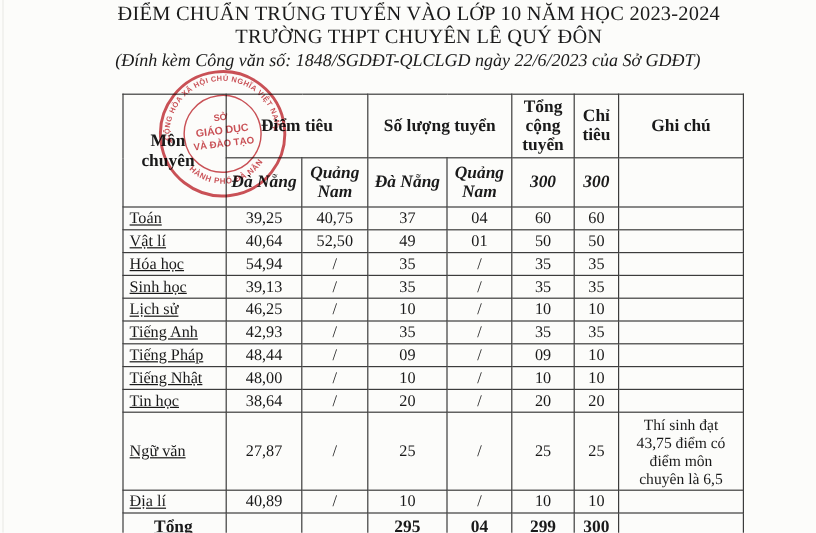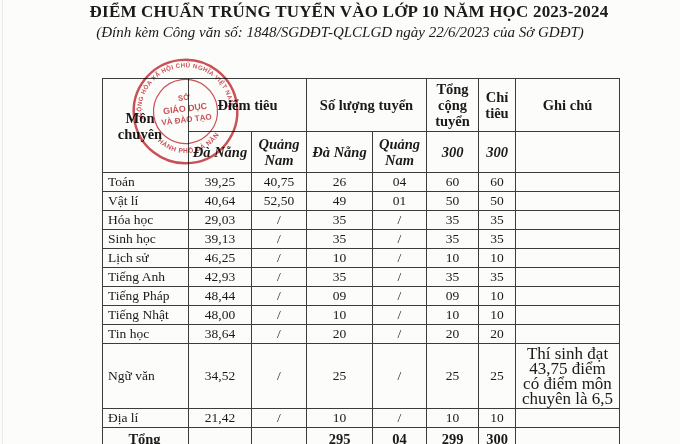--- a/index.html
+++ b/index.html
@@ -6,61 +6,62 @@
   body{
     width:680px;height:444px;overflow:hidden;position:relative;
     background:#fcfcfa;
     font-family:"Liberation Serif","DejaVu Serif",serif;
     color:#1a1a1a;
   }
   .page-edge{position:absolute;left:2px;top:0;width:1px;height:100%;background:#ebebe8;}
 
   
   .doc-header{position:absolute;left:0;top:2px;width:680px;text-align:center;}
-  .title-line{font-weight:bold;font-size:17px;line-height:19px;letter-spacing:.2px;padding-left:18px;}
+  .title-line{font-weight:normal;font-size:17px;line-height:19px;letter-spacing:.2px;padding-left:18px;}
   .subtitle{font-style:italic;font-size:15px;line-height:18px;margin-top:2px;}
 
   
   table.score-table{
     position:absolute;left:102px;top:78px;width:517px;
     border-collapse:collapse;table-layout:fixed;
     border:1.4px solid #2e2e2e;
   }
   .score-table th,.score-table td{
     border:1px solid #3c3c3c;
     text-align:center;vertical-align:middle;
     font-size:13.5px;line-height:14px;padding:1px 2px;
     overflow:hidden;
   }
   .score-table th{font-weight:bold;font-size:14.5px;line-height:16px;}
   tr.hrow1 th{height:50px;}
   tr.hrow2 th{height:38px;font-style:italic;}
   th.mon-chuyen{text-align:center;padding-left:6px;}
   th.mon-chuyen .wrapbox{width:62px;}
-  td.subject{text-align:left;padding-left:5px;}
-  td.note{font-size:17px;line-height:15px;padding:2px 5px;}
+  td.subject{text-align:left;padding-left:5px;text-decoration:underline;}
+  td.note{font-size:13px;line-height:15px;padding:2px 5px;}
   tbody td{height:14px;}
   tr.bold-row td{font-weight:bold;font-size:14.5px;height:17px;}
   tr.bold-row td.subject{text-align:center;padding-left:0;}
 
   
   .stamp{
     position:absolute;left:129px;top:55px;width:113px;height:113px;
     opacity:.88;mix-blend-mode:multiply;pointer-events:none;
     transform:rotate(-7deg);
   }
   .stamp text{font-family:"Liberation Sans","DejaVu Sans",sans-serif;font-weight:bold;}
 </style>
 </head>
 <body>
 
 <div class="page-edge"></div>
 
 <div class="doc-header">
   <div class="title-line">ĐIỂM CHUẨN TRÚNG TUYỂN VÀO LỚP 10 NĂM HỌC 2023-2024</div>
+  <div class="title-line">TRƯỜNG THPT CHUYÊN LÊ QUÝ ĐÔN</div>
   <div class="subtitle">(Đính kèm Công văn số: 1848/SGDĐT-QLCLGD ngày 22/6/2023 của Sở GDĐT)</div>
 </div>
 
 <table class="score-table">
   <colgroup>
     <col style="width:86px">
       <col style="width:63px">
       <col style="width:55px">
     <col style="width:66px">
       <col style="width:54px">
@@ -87,39 +88,39 @@
       <th>300</th>
       <th>300</th>
       <th></th>
     </tr>
   </thead>
   <tbody>
       <tr>
     <td class="subject">Toán</td>
     <td>39,25</td>
     <td>40,75</td>
-    <td>26</td>
+    <td>37</td>
     <td>04</td>
     <td>60</td>
     <td>60</td>
     <td class="note"></td>
   </tr>
       <tr>
     <td class="subject">Vật lí</td>
     <td>40,64</td>
     <td>52,50</td>
     <td>49</td>
     <td>01</td>
     <td>50</td>
     <td>50</td>
     <td class="note"></td>
   </tr>
       <tr>
     <td class="subject">Hóa học</td>
-    <td>29,03</td>
+    <td>54,94</td>
     <td>/</td>
     <td>35</td>
     <td>/</td>
     <td>35</td>
     <td>35</td>
     <td class="note"></td>
   </tr>
       <tr>
     <td class="subject">Sinh học</td>
     <td>39,13</td>
@@ -175,31 +176,31 @@
     <td>38,64</td>
     <td>/</td>
     <td>20</td>
     <td>/</td>
     <td>20</td>
     <td>20</td>
     <td class="note"></td>
   </tr>
       <tr>
     <td class="subject">Ngữ văn</td>
-    <td>34,52</td>
+    <td>27,87</td>
     <td>/</td>
     <td>25</td>
     <td>/</td>
     <td>25</td>
     <td>25</td>
     <td class="note">Thí sinh đạt 43,75 điểm có điểm môn chuyên là 6,5</td>
   </tr>
       <tr>
     <td class="subject">Địa lí</td>
-    <td>21,42</td>
+    <td>40,89</td>
     <td>/</td>
     <td>10</td>
     <td>/</td>
     <td>10</td>
     <td>10</td>
     <td class="note"></td>
   </tr>
       <tr class="bold-row">
     <td class="subject">Tổng</td>
     <td></td>

